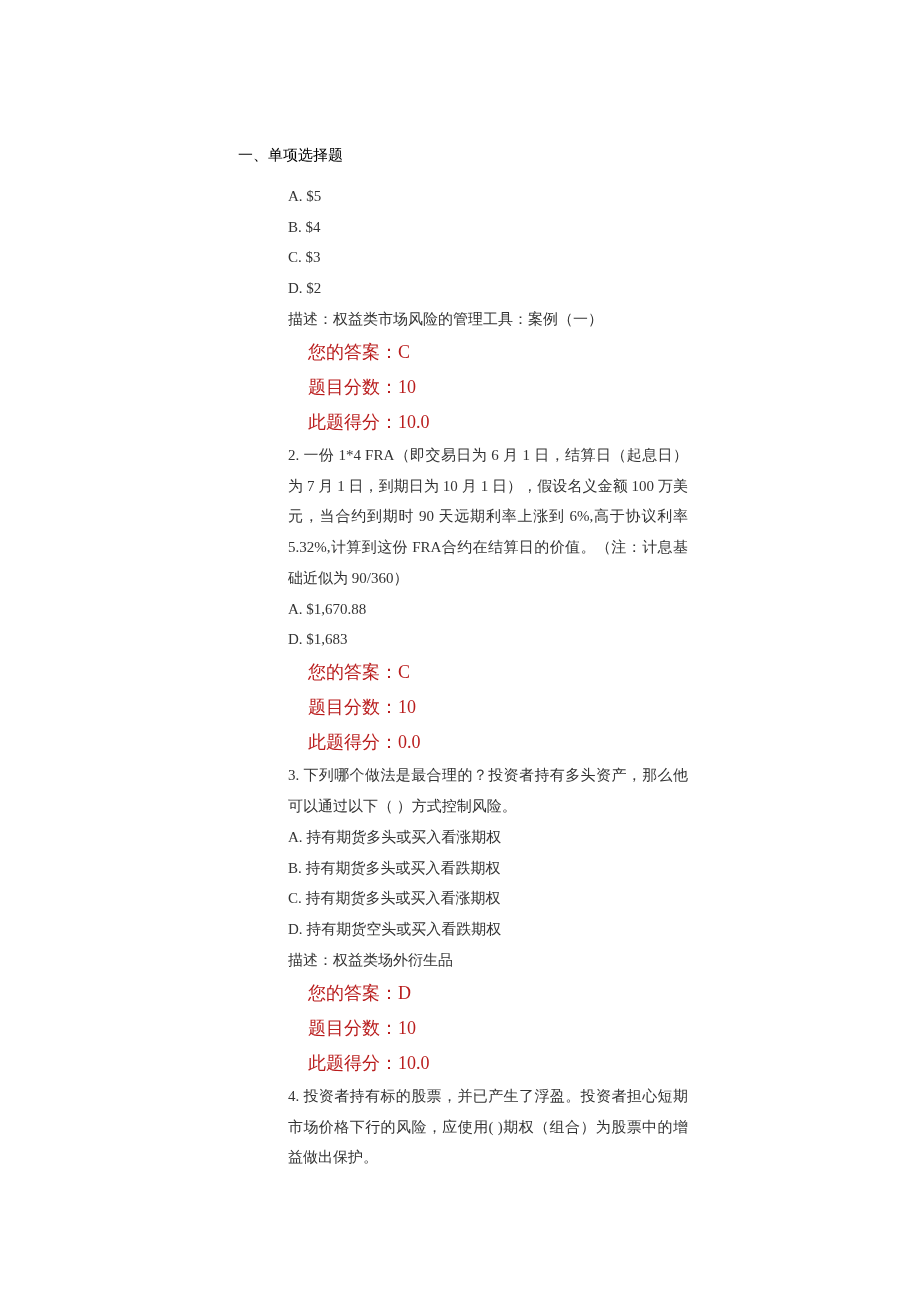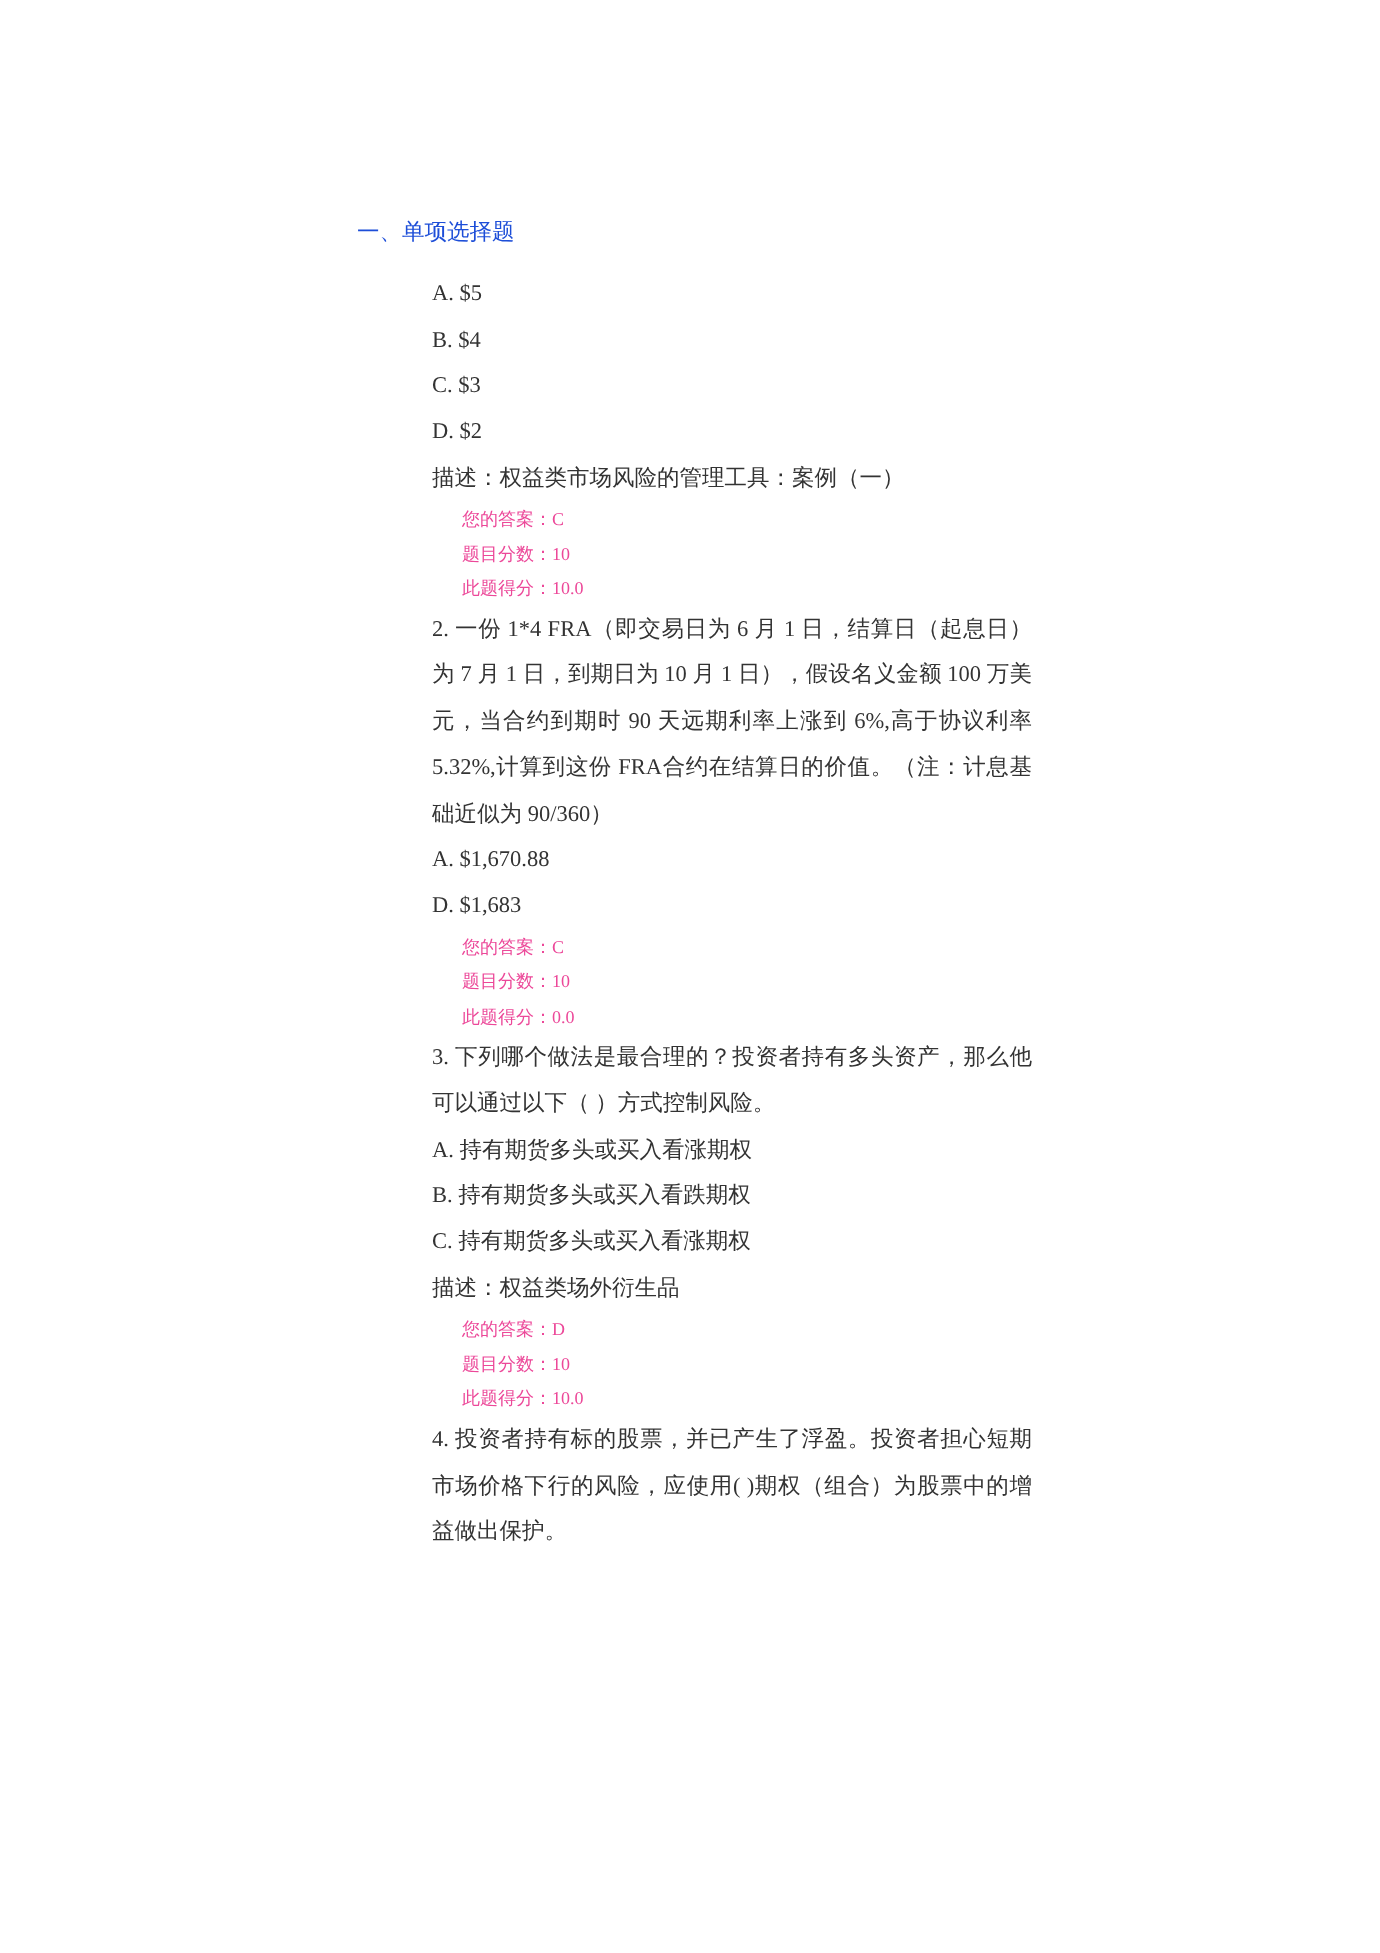--- a/index.html
+++ b/index.html
@@ -7,36 +7,36 @@
       font-family: "SimSun", "宋体", serif;
       background: #fff;
       width: 920px;
       margin: 0 auto;
       padding: 140px 0 40px 0;
       font-size: 15px;
       color: #333;
       line-height: 2.05;
     }
     .section-title {
-      color: #1d4ed8;
+      color: #000000;
       font-size: 15px;
       margin-left: 238px;
       margin-bottom: 10px;
       font-weight: normal;
     }
     .content {
       margin-left: 288px;
       max-width: 400px;
     }
     .q-stem {
       text-align: justify;
     }
     .meta {
-      color: #ec4899;
-      font-size: 12px;
+      color: #b91c1c;
+      font-size: 18px;
       margin-left: 20px;
       line-height: 1.95;
     }
   </style>
 </head>
 <body>
 
 <h2 class="section-title">一、单项选择题</h2>
 
 <div class="content" id="questions-container">
@@ -56,20 +56,21 @@
       <p>D. $1,683</p>
       <p class="meta">您的答案：C</p>
       <p class="meta">题目分数：10</p>
       <p class="meta">此题得分：0.0</p>
     </div>
     <div>
       <p class="q-stem">3. 下列哪个做法是最合理的？投资者持有多头资产，那么他可以通过以下（ ）方式控制风险。</p>
       <p>A. 持有期货多头或买入看涨期权</p>
       <p>B. 持有期货多头或买入看跌期权</p>
       <p>C. 持有期货多头或买入看涨期权</p>
+      <p>D. 持有期货空头或买入看跌期权</p>
       <p>描述：权益类场外衍生品</p>
       <p class="meta">您的答案：D</p>
       <p class="meta">题目分数：10</p>
       <p class="meta">此题得分：10.0</p>
     </div>
     <div>
       <p class="q-stem">4. 投资者持有标的股票，并已产生了浮盈。投资者担心短期市场价格下行的风险，应使用( )期权（组合）为股票中的增益做出保护。</p>
     </div>
   </div>
 

